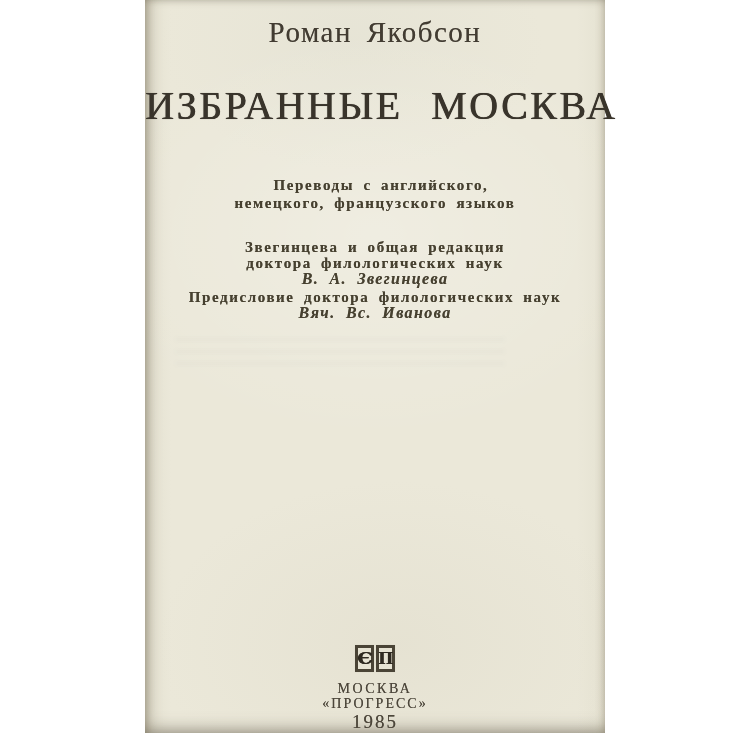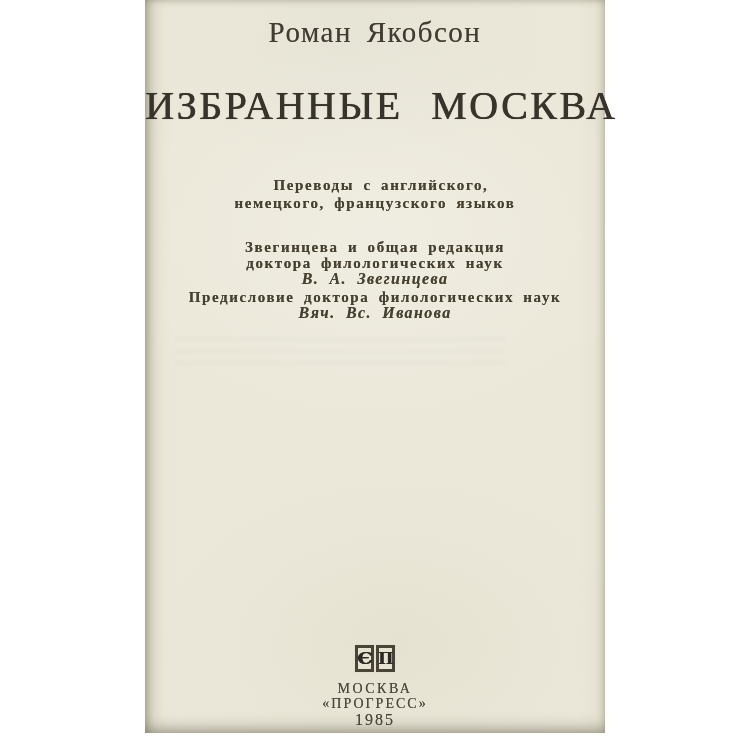--- a/index.html
+++ b/index.html
@@ -105,21 +105,21 @@
     font-family:"DejaVu Serif", serif;
     font-weight:bold;
     font-size:16px;
     line-height:1;
     color:#2f2a21;
     text-shadow:0.5px 0 0 currentColor;
   }
   .logo-glyph.satellite { transform:scaleX(1.15); font-size:17px; }
   .imprint-city { top:681px; font-size:14px; letter-spacing:2.5px; color:#4c463a; }
   .imprint-pub  { top:696px; font-size:14px; letter-spacing:2px;   color:#4c463a; }
-  .imprint-year { top:711px; font-size:16px; letter-spacing:2px;   color:#4c463a; }
+  .imprint-year { top:711px; font-size:19px; letter-spacing:2px;   color:#4c463a; }
 </style>
 </head>
 <body>
 
 <div class="photo">
   <div class="book-page">
 
     <div class="show-through"></div>
 
     <div class="line author">Роман Якобсон</div>

